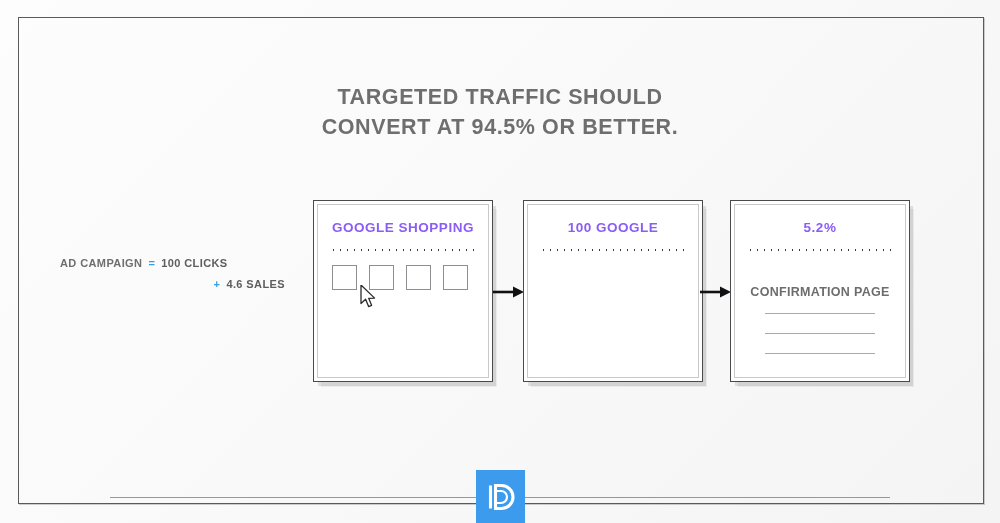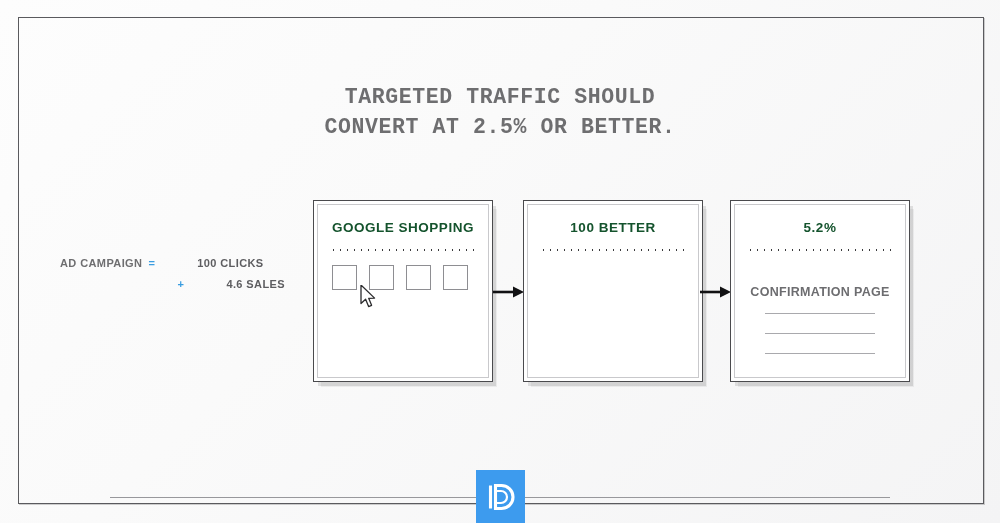--- a/index.html
+++ b/index.html
@@ -26,40 +26,39 @@
   
   .headline {
     position: absolute;
     left: 0; right: 0; top: 82px;
     text-align: center;
     color: #6e6e70;
     font-weight: bold;
     font-size: 21.5px;
     letter-spacing: 0.6px;
     line-height: 30px;
-    font-family: Liberation Mono, monospace;
   }
   .headline .l2 { display: block; }
 
   
   .equation {
     position: absolute;
     left: 60px; top: 253px;
     width: 225px;
     font-weight: bold;
     font-size: 11px;
     letter-spacing: 0.4px;
     line-height: 21px;
     color: #6e6e70;
     text-align: center;
   }
   .equation .row { white-space: nowrap; }
   .equation .lbl { color: #6e6e70; }
   .equation .op  { color: #3a9de0; }
-  .equation .val { color: #5d5d60; margin-left: 36px; }
+  .equation .val { color: #5d5d60; }
   .eq-row1 { display: flex; justify-content: flex-start; }
   .eq-row2 { display: flex; justify-content: flex-end; }
 
   
   .card {
     position: absolute;
     top: 200px;
     width: 180px; height: 182px;
     background: #ffffff;
     border: 1.3px solid #4a4a4d;
@@ -73,21 +72,21 @@
     background: #fff;
   }
   #card-1 { left: 313px; }
   #card-2 { left: 523px; }
   #card-3 { left: 730px; }
 
   .card-title {
     position: absolute;
     left: 0; right: 0; top: 15px;
     text-align: center;
-    color: #14532d;
+    color: #8b5cf6;
     font-weight: bold;
     font-size: 13.5px;
     letter-spacing: 0.5px;
   }
   .dotted {
     position: absolute;
     left: 12px; right: 12px; top: 44px;
     height: 2px;
     background-image: radial-gradient(circle, #3a3a3c 0.9px, transparent 1px);
     background-size: 7px 2px;
@@ -160,21 +159,21 @@
     justify-content: center;
   }
 </style>
 </head>
 <body>
 
 <div class="frame"></div>
 
 <div class="headline">
   <span>TARGETED TRAFFIC SHOULD</span>
-  <span class="l2">CONVERT AT 2.5% OR BETTER.</span>
+  <span class="l2">CONVERT AT 94.5% OR BETTER.</span>
 </div>
 
 <div class="equation">
   <div class="row eq-row1">
     <span class="lbl">AD CAMPAIGN</span>
     <span class="op" style="margin:0 6px">=</span>
     <span class="val">100 CLICKS</span>
   </div>
   <div class="row eq-row2">
     <span class="op" style="margin-right:6px">+</span>
@@ -198,21 +197,21 @@
   </div>
 </div>
 
 <svg class="arrow" id="arrow-1" viewBox="0 0 32 14">
   <line x1="0" y1="7" x2="22" y2="7" stroke="#111113" stroke-width="2.6"></line>
   <polygon points="20,1.5 31,7 20,12.5" fill="#111113"></polygon>
 </svg>
 
 <div class="card" id="card-2">
   <div class="card-inner">
-    <div class="card-title">100 BETTER</div>
+    <div class="card-title">100 GOOGLE</div>
     <div class="dotted"></div>
   </div>
 </div>
 
 <svg class="arrow" id="arrow-2" viewBox="0 0 32 14">
   <line x1="0" y1="7" x2="22" y2="7" stroke="#111113" stroke-width="2.6"></line>
   <polygon points="20,1.5 31,7 20,12.5" fill="#111113"></polygon>
 </svg>
 
 <div class="card" id="card-3">

